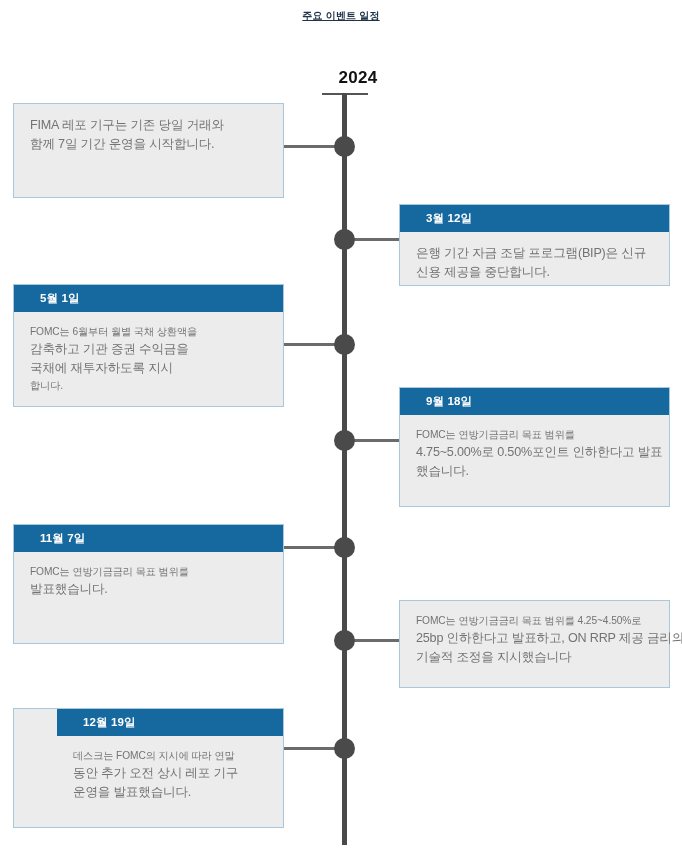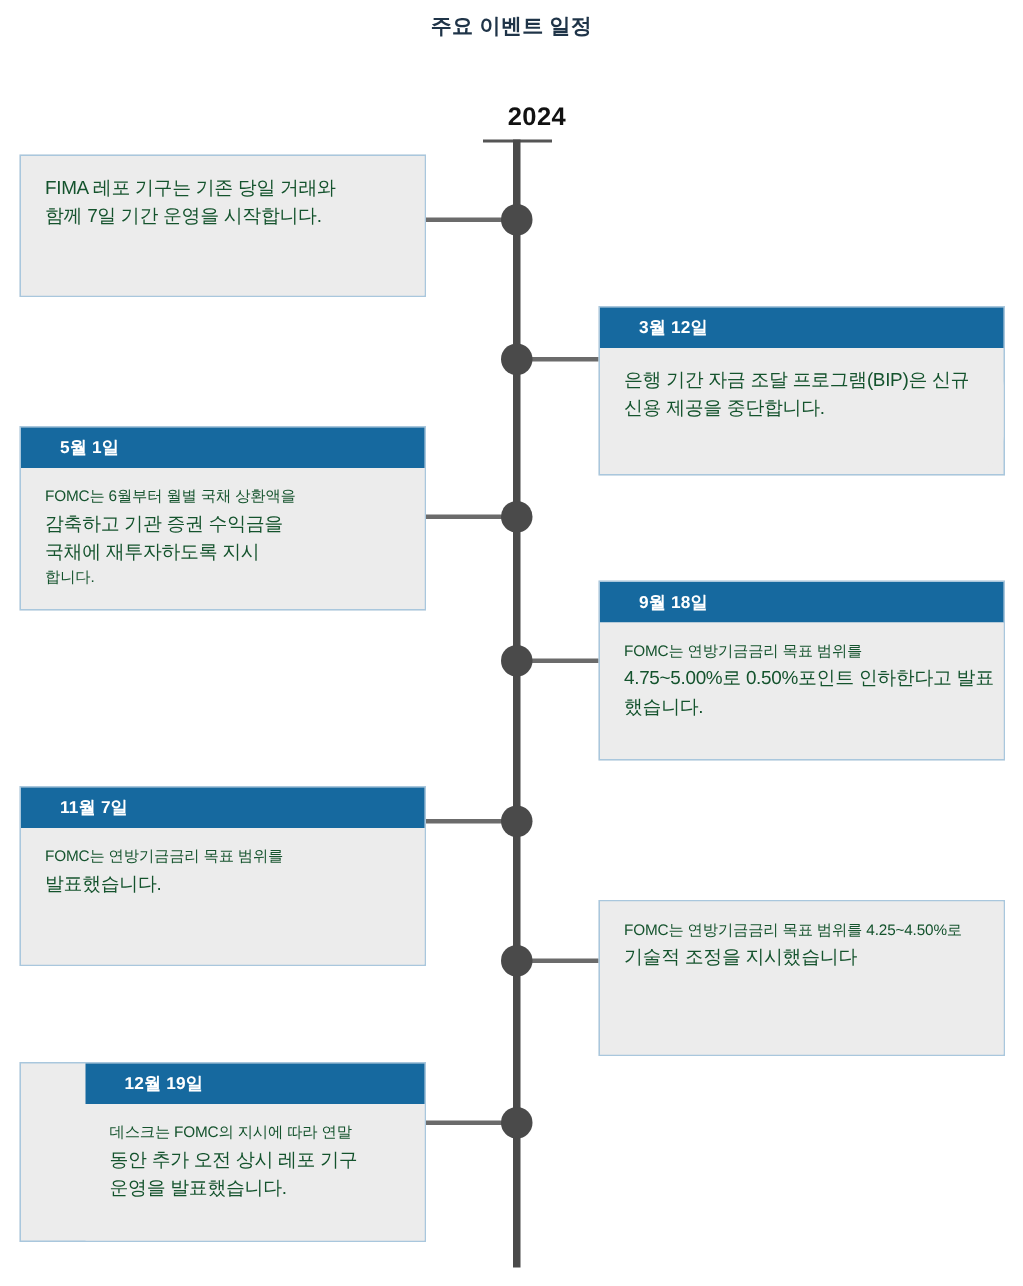--- a/index.html
+++ b/index.html
@@ -15,24 +15,25 @@
     overflow: hidden;
   }
 
   
   .page-title {
     position: absolute;
     top: 9px;
     left: 0;
     width: 682px;
     text-align: center;
-    font-size: 14px;
+    font-size: 10px;
     font-weight: 700;
     color: #1f3448;
     letter-spacing: 0.2px;
+    text-decoration: underline;
   }
 
   
   .year-label {
     position: absolute;
     top: 68px;
     left: 318px;
     width: 80px;
     text-align: center;
     font-size: 17px;
@@ -103,21 +104,21 @@
     font-weight: 700;
     letter-spacing: 0.1px;
   }
 
   .card-body {
     box-sizing: border-box;
     padding: 12px 14px 10px 16px;
     background: #ececec;
   }
   .line {
-    color: #14532d;
+    color: #737373;
     white-space: pre;
   }
   .line.sm {
     font-size: 10.2px;
     line-height: 16px;
     letter-spacing: -0.1px;
   }
   .line.lg {
     font-size: 12.6px;
     line-height: 19px;
@@ -140,21 +141,21 @@
         <div class="line lg">FIMA 레포 기구는 기존 당일 거래와</div>
         <div class="line lg">함께 7일 기간 운영을 시작합니다.</div>
       </div>
     </div>
     <div class="node" style="top: 136px;"></div>
     <div class="connector right" style="top: 238px;"></div>
     <div class="card right" style="top: 204px;">
       <div class="card-header">
         <span class="card-date">3월 12일</span>
       </div>
-      <div class="card-body" style="height: 84px; border-radius: 25px;">
+      <div class="card-body" style="height: 53px;">
         <div class="line lg">은행 기간 자금 조달 프로그램(BIP)은 신규</div>
         <div class="line lg">신용 제공을 중단합니다.</div>
       </div>
     </div>
     <div class="node" style="top: 229px;"></div>
     <div class="connector left" style="top: 343px;"></div>
     <div class="card left" style="top: 284px;">
       <div class="card-header">
         <span class="card-date">5월 1일</span>
       </div>
@@ -184,22 +185,23 @@
         <span class="card-date">11월 7일</span>
       </div>
       <div class="card-body" style="height: 91px;">
         <div class="line sm">FOMC는 연방기금금리 목표 범위를</div>
         <div class="line lg">발표했습니다.</div>
       </div>
     </div>
     <div class="node" style="top: 537px;"></div>
     <div class="connector right" style="top: 639px;"></div>
     <div class="card right" style="top: 600px;">
-      <div class="card-body" style="height: 102px;">
+      <div class="card-body" style="height: 86px;">
         <div class="line sm">FOMC는 연방기금금리 목표 범위를 4.25~4.50%로</div>
+        <div class="line lg">25bp 인하한다고 발표하고, ON RRP 제공 금리의</div>
         <div class="line lg">기술적 조정을 지시했습니다</div>
       </div>
     </div>
     <div class="node" style="top: 630px;"></div>
     <div class="connector left" style="top: 747px;"></div>
     <div class="card left" style="top: 708px; padding-left: 43px;">
       <div class="card-header">
         <span class="card-date">12월 19일</span>
       </div>
       <div class="card-body" style="height: 91px;">

